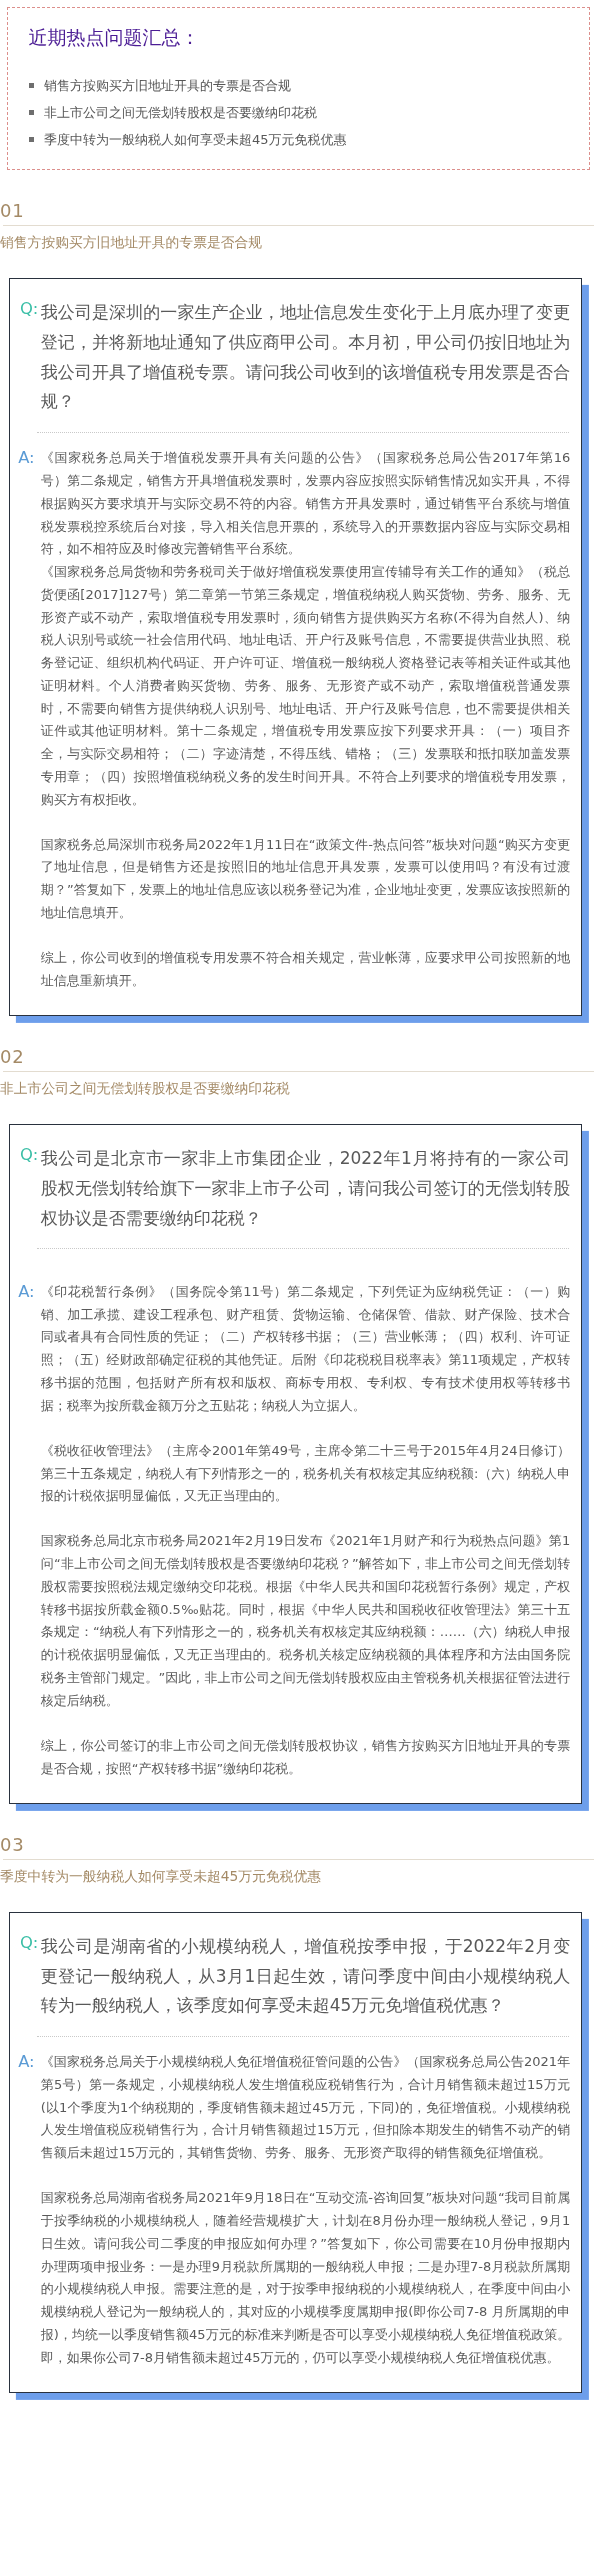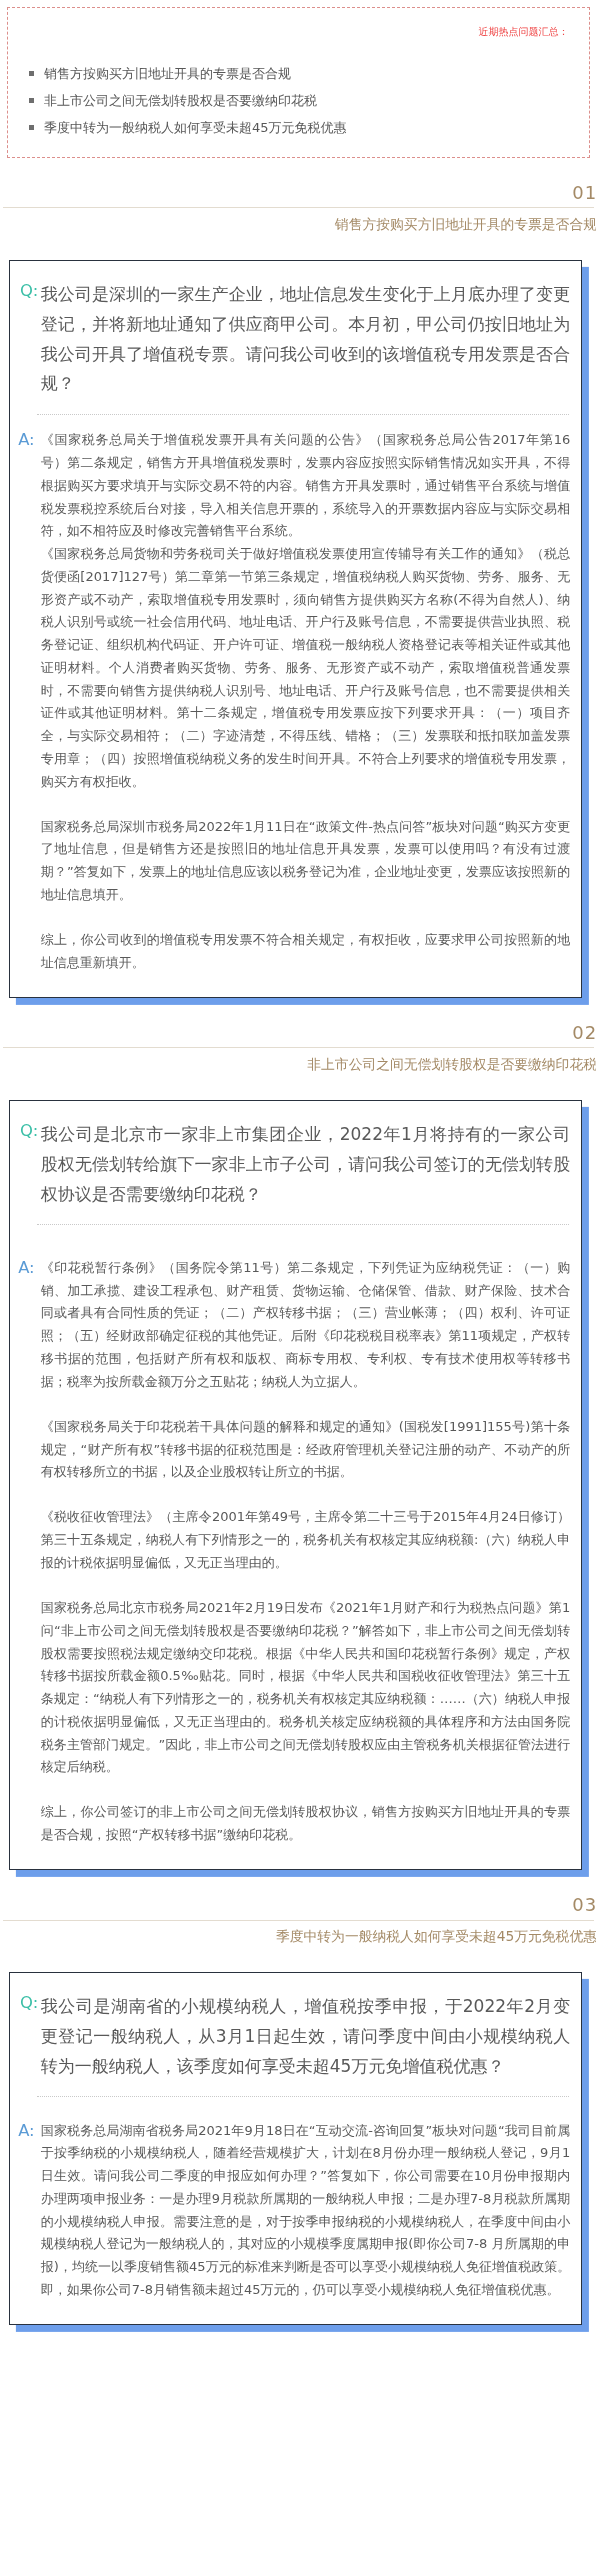--- a/index.html
+++ b/index.html
@@ -13,43 +13,43 @@
   .page { padding: 4.3px 0 52px; }
 
   
   .hot-box {
     margin: 2.6px 6.9px 0;
     border: 0.9px dashed #dc8f8c;
     padding: 17px 20.7px 15.5px;
     background: #ffffff;
   }
   .hot-title {
-    text-align: right;
-    font-size: 10px;
-    color: #ef4444;
+    text-align: left;
+    font-size: 19px;
+    color: #4c1d95;
     margin-bottom: 20.7px;
     font-weight: normal;
   }
   .hot-list { list-style: none; }
   .hot-item {
     display: flex;
     align-items: center;
     font-size: 13px;
     color: #575757;
     line-height: 2.1;
   }
   .bullet-square {
     width: 5.2px; height: 5.2px;
     background: #6e6e6e;
     margin-right: 10.3px;
     flex: none;
   }
 
   
-  .sec-header { margin-top: 24px; text-align: right; }
+  .sec-header { margin-top: 30px; text-align: left; }
   .sec-num {
     font-size: 18px;
     color: #a48a66;
     letter-spacing: 0.9px;
   }
   .sec-line {
     border-top: 0.9px solid #e3dcd0;
     margin: 4.3px 3.4px 7.8px;
   }
   .sec-title {
@@ -135,41 +135,40 @@
       <div class="q-row">
         <span class="q-label">Q:</span>
         <p class="q-text">我公司是深圳的一家生产企业，地址信息发生变化于上月底办理了变更登记，并将新地址通知了供应商甲公司。本月初，甲公司仍按旧地址为我公司开具了增值税专票。请问我公司收到的该增值税专用发票是否合规？</p>
       </div>
       <div class="qa-divider"></div>
       <div class="a-block">
         <span class="a-label">A:</span>
         <p class="a-par">《国家税务总局关于增值税发票开具有关问题的公告》（国家税务总局公告2017年第16号）第二条规定，销售方开具增值税发票时，发票内容应按照实际销售情况如实开具，不得根据购买方要求填开与实际交易不符的内容。销售方开具发票时，通过销售平台系统与增值税发票税控系统后台对接，导入相关信息开票的，系统导入的开票数据内容应与实际交易相符，如不相符应及时修改完善销售平台系统。</p>
         <p class="a-par">《国家税务总局货物和劳务税司关于做好增值税发票使用宣传辅导有关工作的通知》（税总货便函[2017]127号）第二章第一节第三条规定，增值税纳税人购买货物、劳务、服务、无形资产或不动产，索取增值税专用发票时，须向销售方提供购买方名称(不得为自然人)、纳税人识别号或统一社会信用代码、地址电话、开户行及账号信息，不需要提供营业执照、税务登记证、组织机构代码证、开户许可证、增值税一般纳税人资格登记表等相关证件或其他证明材料。个人消费者购买货物、劳务、服务、无形资产或不动产，索取增值税普通发票时，不需要向销售方提供纳税人识别号、地址电话、开户行及账号信息，也不需要提供相关证件或其他证明材料。第十二条规定，增值税专用发票应按下列要求开具：（一）项目齐全，与实际交易相符；（二）字迹清楚，不得压线、错格；（三）发票联和抵扣联加盖发票专用章；（四）按照增值税纳税义务的发生时间开具。不符合上列要求的增值税专用发票，购买方有权拒收。</p>
         <p class="a-par gap">国家税务总局深圳市税务局2022年1月11日在“政策文件-热点问答”板块对问题“购买方变更了地址信息，但是销售方还是按照旧的地址信息开具发票，发票可以使用吗？有没有过渡期？”答复如下，发票上的地址信息应该以税务登记为准，企业地址变更，发票应该按照新的地址信息填开。</p>
-        <p class="a-par gap">综上，你公司收到的增值税专用发票不符合相关规定，有权拒收，应要求甲公司按照新的地址信息重新填开。</p>
+        <p class="a-par gap">综上，你公司收到的增值税专用发票不符合相关规定，营业帐薄，应要求甲公司按照新的地址信息重新填开。</p>
       </div>
     </div>
   </section>
 
   <section class="topic">
     <header class="sec-header">
       <div class="sec-num">02</div>
       <div class="sec-line"></div>
       <h2 class="sec-title">非上市公司之间无偿划转股权是否要缴纳印花税</h2>
     </header>
     <div class="qa-card">
       <div class="q-row">
         <span class="q-label">Q:</span>
         <p class="q-text">我公司是北京市一家非上市集团企业，2022年1月将持有的一家公司股权无偿划转给旗下一家非上市子公司，请问我公司签订的无偿划转股权协议是否需要缴纳印花税？</p>
       </div>
       <div class="qa-divider"></div>
       <div class="a-block label-own-line">
         <span class="a-label">A:</span>
         <p class="a-par">《印花税暂行条例》（国务院令第11号）第二条规定，下列凭证为应纳税凭证：（一）购销、加工承揽、建设工程承包、财产租赁、货物运输、仓储保管、借款、财产保险、技术合同或者具有合同性质的凭证；（二）产权转移书据；（三）营业帐薄；（四）权利、许可证照；（五）经财政部确定征税的其他凭证。后附《印花税税目税率表》第11项规定，产权转移书据的范围，包括财产所有权和版权、商标专用权、专利权、专有技术使用权等转移书据；税率为按所载金额万分之五贴花；纳税人为立据人。</p>
-        <p class="a-par gap">《国家税务局关于印花税若干具体问题的解释和规定的通知》(国税发[1991]155号)第十条规定，“财产所有权”转移书据的征税范围是：经政府管理机关登记注册的动产、不动产的所有权转移所立的书据，以及企业股权转让所立的书据。</p>
         <p class="a-par gap">《税收征收管理法》（主席令2001年第49号，主席令第二十三号于2015年4月24日修订）第三十五条规定，纳税人有下列情形之一的，税务机关有权核定其应纳税额:（六）纳税人申报的计税依据明显偏低，又无正当理由的。</p>
         <p class="a-par gap">国家税务总局北京市税务局2021年2月19日发布《2021年1月财产和行为税热点问题》第1问“非上市公司之间无偿划转股权是否要缴纳印花税？”解答如下，非上市公司之间无偿划转股权需要按照税法规定缴纳交印花税。根据《中华人民共和国印花税暂行条例》规定，产权转移书据按所载金额0.5‰贴花。同时，根据《中华人民共和国税收征收管理法》第三十五条规定：“纳税人有下列情形之一的，税务机关有权核定其应纳税额：……（六）纳税人申报的计税依据明显偏低，又无正当理由的。税务机关核定应纳税额的具体程序和方法由国务院税务主管部门规定。”因此，非上市公司之间无偿划转股权应由主管税务机关根据征管法进行核定后纳税。</p>
         <p class="a-par gap">综上，你公司签订的非上市公司之间无偿划转股权协议，销售方按购买方旧地址开具的专票是否合规，按照“产权转移书据”缴纳印花税。</p>
       </div>
     </div>
   </section>
 
   <section class="topic">
     <header class="sec-header">
       <div class="sec-num">03</div>
@@ -177,19 +176,20 @@
       <h2 class="sec-title">季度中转为一般纳税人如何享受未超45万元免税优惠</h2>
     </header>
     <div class="qa-card">
       <div class="q-row">
         <span class="q-label">Q:</span>
         <p class="q-text">我公司是湖南省的小规模纳税人，增值税按季申报，于2022年2月变更登记一般纳税人，从3月1日起生效，请问季度中间由小规模纳税人转为一般纳税人，该季度如何享受未超45万元免增值税优惠？</p>
       </div>
       <div class="qa-divider"></div>
       <div class="a-block">
         <span class="a-label">A:</span>
+        <p class="a-par">《国家税务总局关于小规模纳税人免征增值税征管问题的公告》（国家税务总局公告2021年第5号）第一条规定，小规模纳税人发生增值税应税销售行为，合计月销售额未超过15万元(以1个季度为1个纳税期的，季度销售额未超过45万元，下同)的，免征增值税。小规模纳税人发生增值税应税销售行为，合计月销售额超过15万元，但扣除本期发生的销售不动产的销售额后未超过15万元的，其销售货物、劳务、服务、无形资产取得的销售额免征增值税。</p>
         <p class="a-par gap">国家税务总局湖南省税务局2021年9月18日在“互动交流-咨询回复”板块对问题“我司目前属于按季纳税的小规模纳税人，随着经营规模扩大，计划在8月份办理一般纳税人登记，9月1日生效。请问我公司二季度的申报应如何办理？”答复如下，你公司需要在10月份申报期内办理两项申报业务：一是办理9月税款所属期的一般纳税人申报；二是办理7-8月税款所属期的小规模纳税人申报。需要注意的是，对于按季申报纳税的小规模纳税人，在季度中间由小规模纳税人登记为一般纳税人的，其对应的小规模季度属期申报(即你公司7-8 月所属期的申报)，均统一以季度销售额45万元的标准来判断是否可以享受小规模纳税人免征增值税政策。即，如果你公司7-8月销售额未超过45万元的，仍可以享受小规模纳税人免征增值税优惠。</p>
       </div>
     </div>
   </section>
 
 </div>
 
 
 </body></html>

